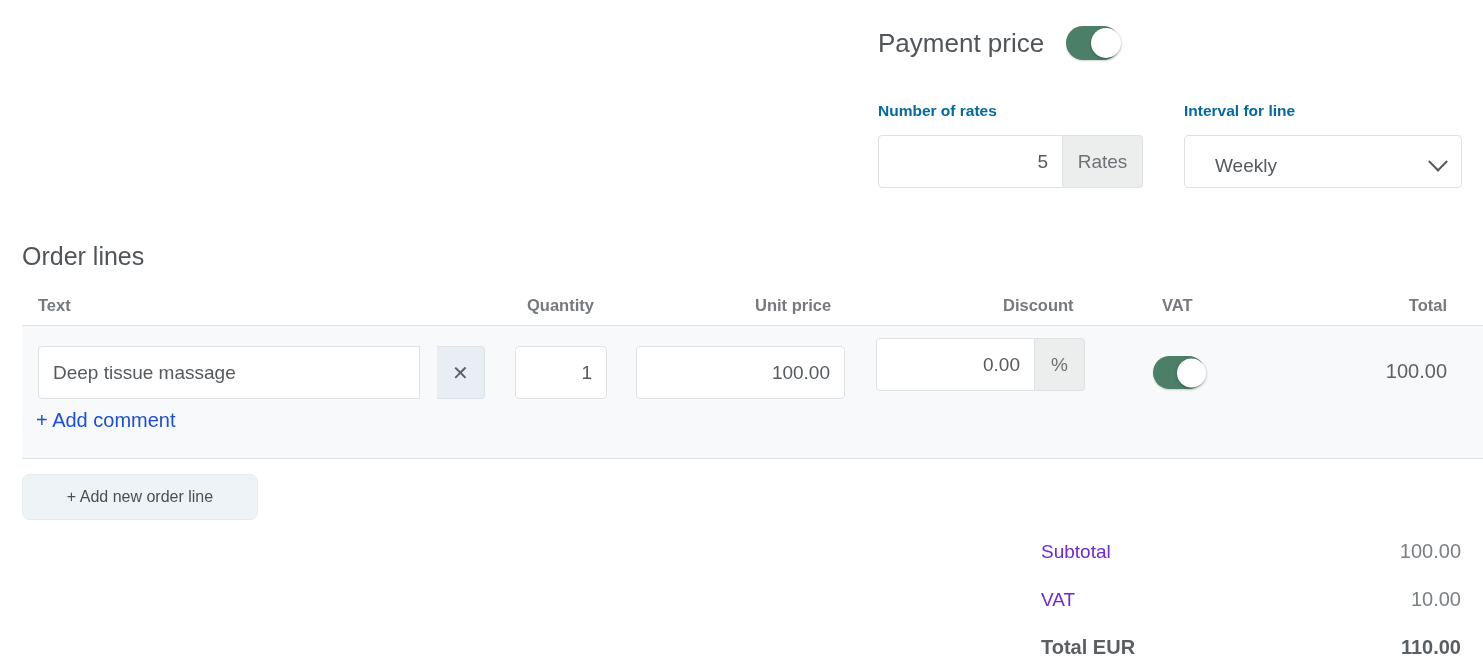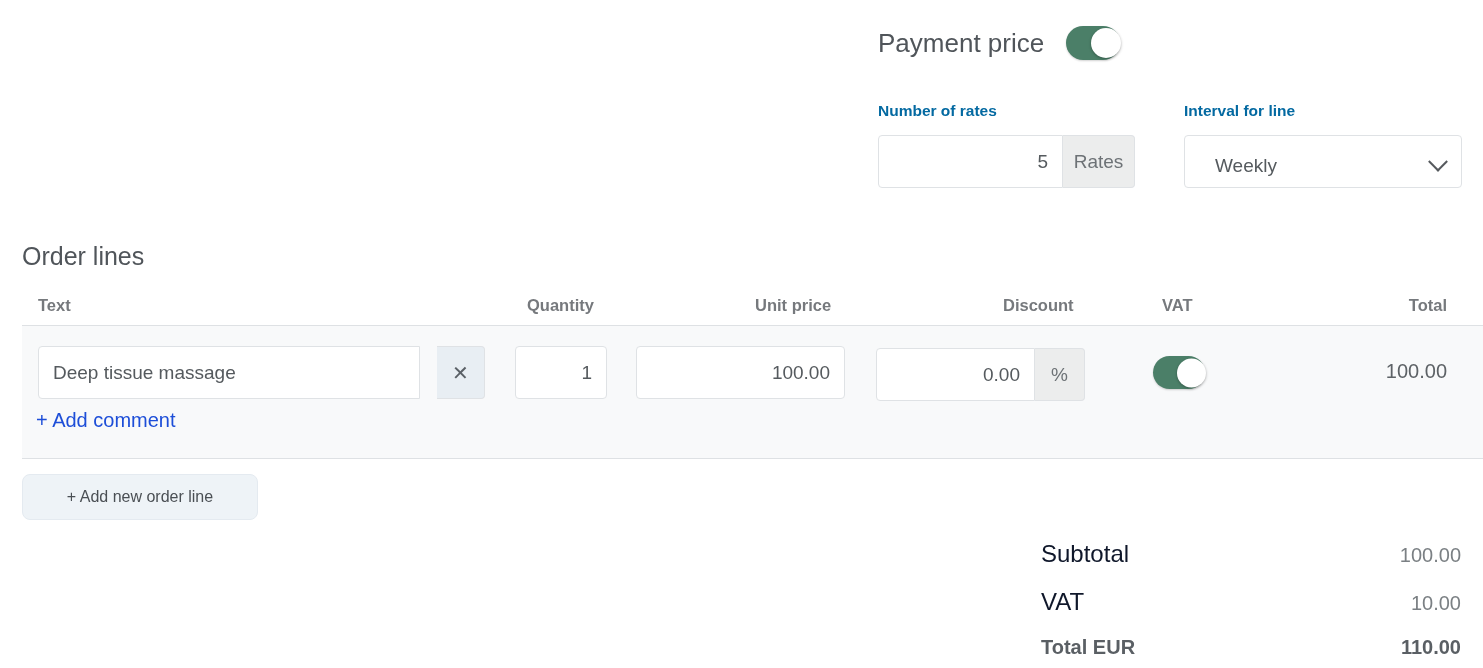--- a/index.html
+++ b/index.html
@@ -210,22 +210,22 @@
     top: 540px;
     width: 420px;
   }
   .total-row {
     display: flex;
     align-items: baseline;
     justify-content: space-between;
     height: 48px;
   }
   .total-label {
-    font-size: 24px;
-    color: #0f172a;
+    font-size: 19px;
+    color: #6d28d9;
   }
   .total-value {
     font-size: 20px;
     color: #7b8084;
   }
   .total-row.grand .total-label,
   .total-row.grand .total-value {
     font-weight: bold;
     color: #5a5f64;
     font-size: 20px;
@@ -239,21 +239,21 @@
   <div class="payment-rates-head">
     <div class="payment-rates-title">Payment price</div>
     <div class="switch lg">
       <span class="knob"></span>
     </div>
   </div>
 
   <div class="field-label" style="left:878px; top:103px;">Number of rates</div>
   <div class="ctrl" style="left:878px; top:135px; width:277px; height:53px;">
     <div class="txt right rounded-l" style="width:185px;">5</div>
-    <div class="addon rounded-r" style="width:72px;">Rates</div>
+    <div class="addon rounded-r" style="width:80px;">Rates</div>
   </div>
 
   <div class="field-label" style="left:1184px; top:103px;">Interval for line</div>
   <div class="select-ctrl" style="left:1184px; top:135px; width:278px; height:53px;">
     <span>Weekly</span>
     <span class="chev"></span>
   </div>
 
   <div class="section-title">Order lines</div>
 
@@ -270,21 +270,21 @@
 
   <div class="ctrl" style="left:38px; top:346px; width:447px; height:53px;gap:17px;">
     <div class="txt rounded-l" style="width:397px;">Deep tissue massage</div>
     <div class="addon blue rounded-r" style="width:50px;">✕</div>
   </div>
 
   <div class="txt right rounded" style="position:absolute; left:515px; top:346px; width:92px; height:53px;">1</div>
 
   <div class="txt right rounded" style="position:absolute; left:636px; top:346px; width:209px; height:53px;">100.00</div>
 
-  <div class="ctrl" style="left:876px; top:348px; width:209px; height:53px;">
+  <div class="ctrl" style="left:876px; top:338px; width:209px; height:53px;">
     <div class="txt right rounded-l" style="width:159px;">0.00</div>
     <div class="addon rounded-r" style="width:50px;">%</div>
   </div>
 
   <div class="switch md" style="position:absolute; left:1153px; top:356px;">
     <span class="knob"></span>
   </div>
 
   <div class="row-total">100.00</div>
 

